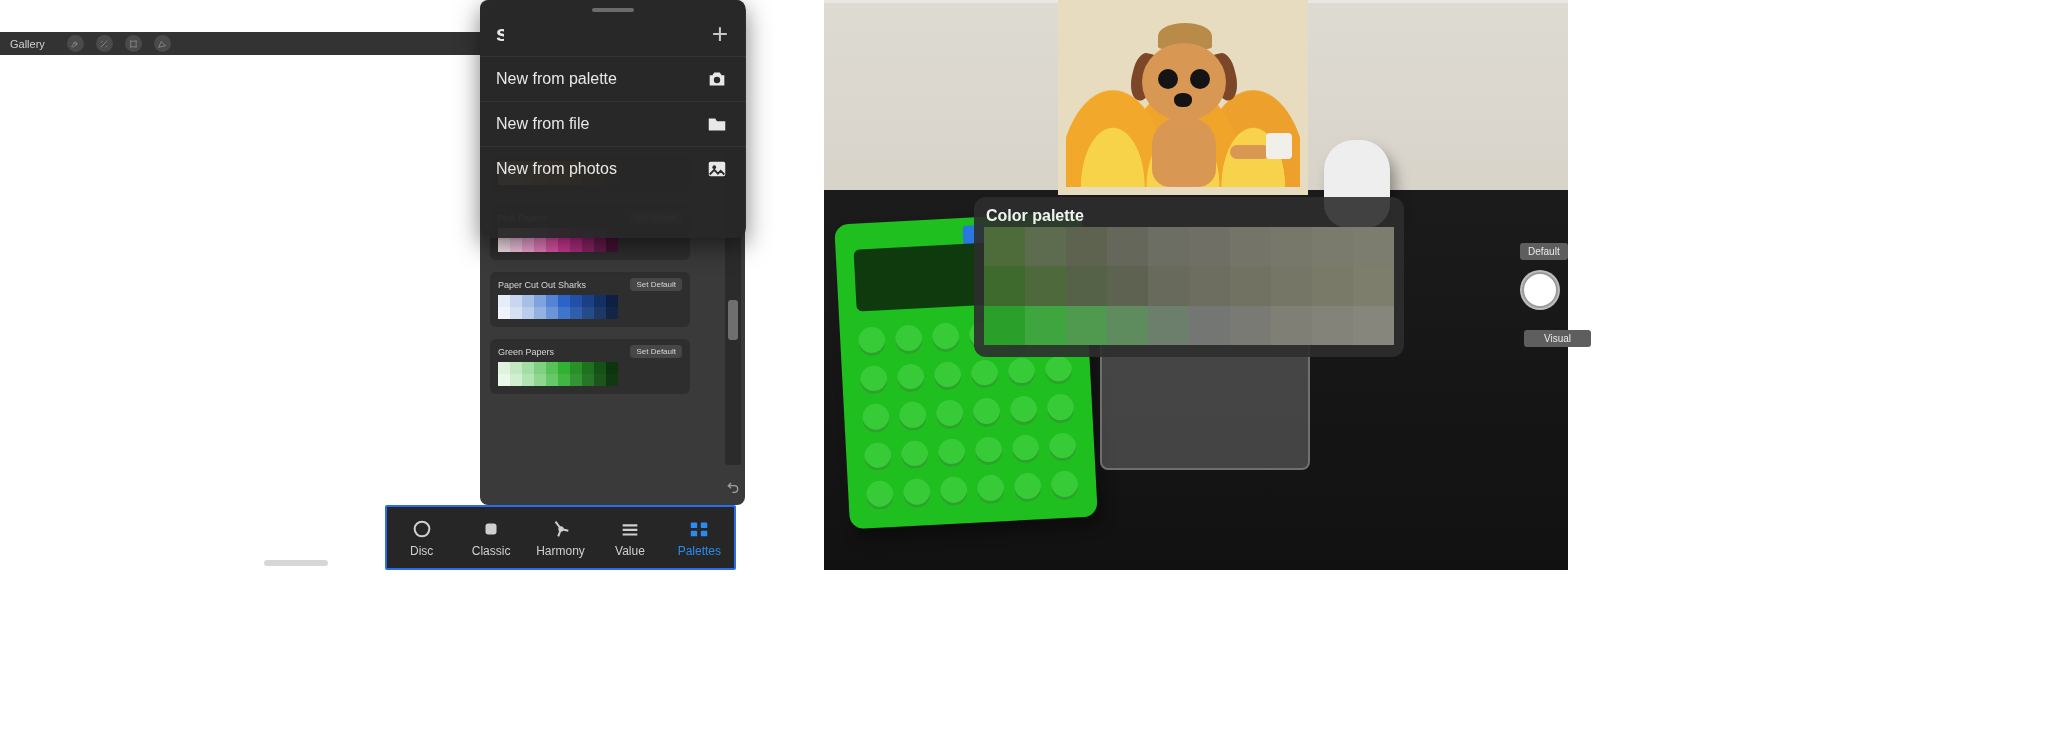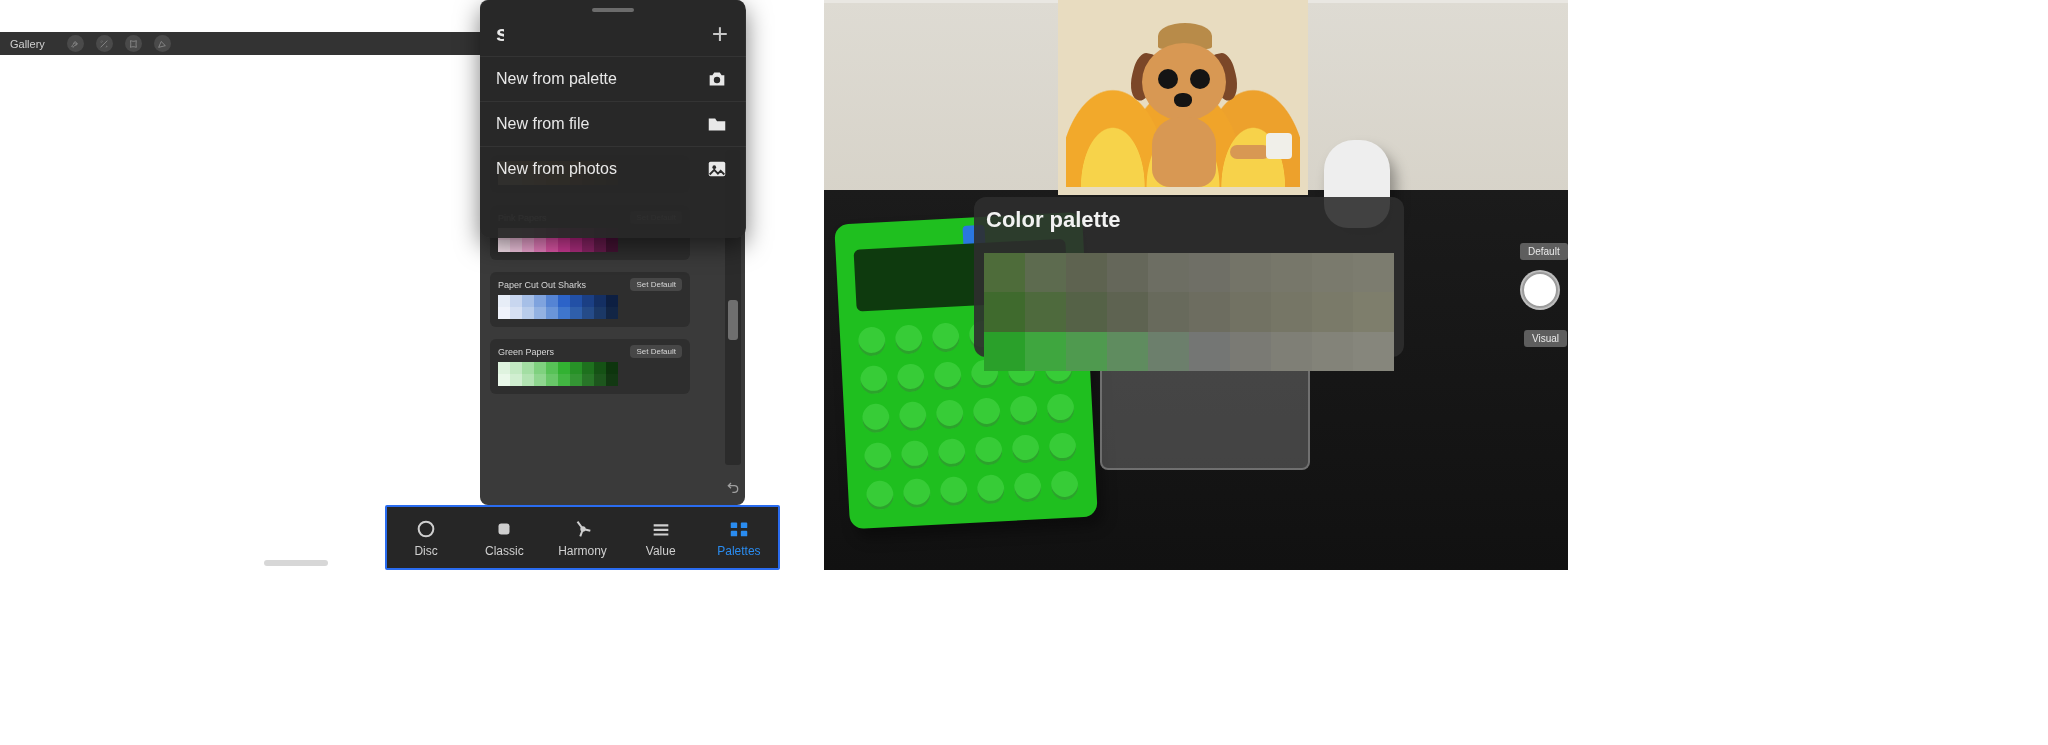--- a/index.html
+++ b/index.html
@@ -124,21 +124,21 @@
     padding: 0 18px 0 16px;
     color: #e8e8e8; font-size: 16px;
     border-top: 1px solid rgba(255,255,255,0.06);
   }
   .popover-item svg { width: 22px; height: 22px; fill: #e8e8e8; }
 
   
   .tabbar-wrap {
     position: absolute;
     left: 385px; top: 505px;
-    width: 395px; height: 65px;
+    width: 351px; height: 65px;
     border: 2px solid #2a6cf0;
     border-radius: 2px;
     background: #262626;
   }
   .tabbar {
     display: flex; height: 100%;
   }
   .tab {
     flex: 1; display: flex; flex-direction: column;
     align-items: center; justify-content: center;
@@ -260,22 +260,22 @@
 
   
   .palette-overlay {
     position: absolute; left: 150px; top: 197px;
     width: 430px; height: 160px;
     background: rgba(46,46,46,0.9);
     border-radius: 12px;
     padding: 10px 10px 12px 10px;
   }
   .palette-overlay .title {
-    color: #f2f2f2; font-size: 22px; font-weight: 700;
-    padding: 0 2px 20px 2px;
+    color: #f2f2f2; font-size: 16px; font-weight: 700;
+    padding: 0 2px 2px 2px;
   }
   .pal-grid {
     display: grid; grid-template-columns: repeat(10, 1fr);
     grid-template-rows: repeat(3, 1fr);
     width: 100%; height: 118px;
   }
   .pal-grid div { width: 100%; height: 100%; }
   
   .cap-cancel {
     position: absolute; left: 1520px; top: 243px;
@@ -285,21 +285,21 @@
   .cap-shutter {
     position: absolute; left: 1522px; top: 272px;
     width: 36px; height: 36px;
     background: #fff; border-radius: 50%;
     box-shadow: 0 0 0 2px #bdbdbd, 0 0 0 4px #fff inset;
     border: 2px solid #9c9c9c;
   }
   .cap-visual {
     position: absolute; left: 1524px; top: 330px;
     background: #5e5e5e; color: #eaeaea;
-    font-size: 10px; padding: 3px 8px; border-radius: 3px;
+    font-size: 10px; padding: 3px 20px; border-radius: 3px;
   }
 
   
   .page-shadow {
     position: absolute; left: 264px; top: 560px; width: 64px; height: 6px;
     background: #d7d7d7; border-radius: 3px;
   }
 </style>
 </head>
 <body>

